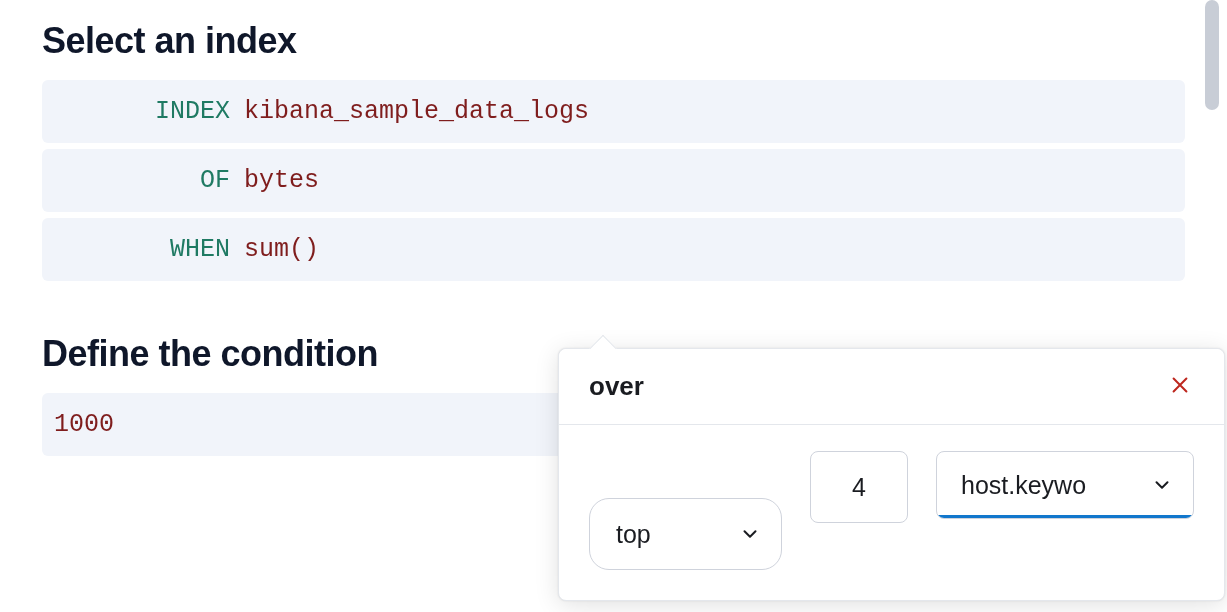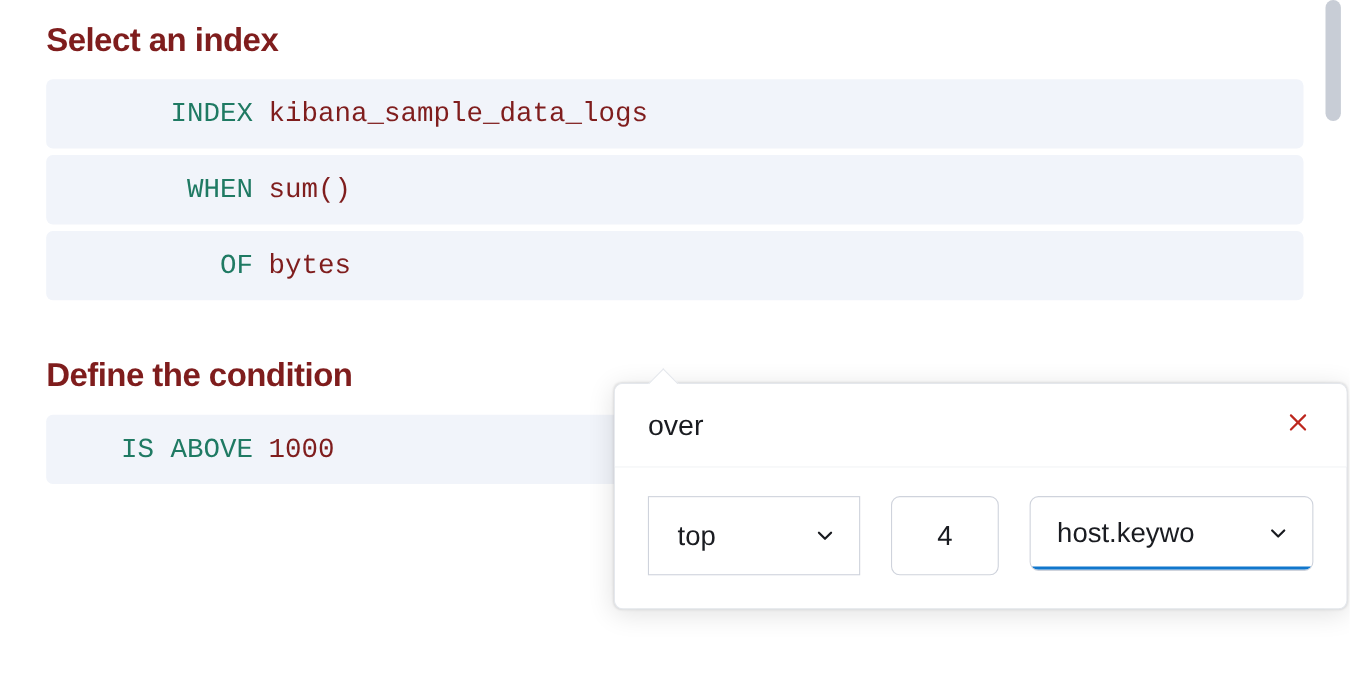--- a/index.html
+++ b/index.html
@@ -9,23 +9,23 @@
       height: 612px;
       background: #ffffff;
       position: relative;
       overflow: hidden;
       color: #1a1c21;
     }
     .content {
       padding: 20px 42px 20px 42px;
     }
     .section-title {
-      font-size: 30px;
+      font-size: 36px;
       font-weight: 700;
-      color: #7f1d1d;
+      color: #0f172a;
       margin-bottom: 18px;
       letter-spacing: -0.5px;
     }
     .section-title.second {
       margin-top: 52px;
     }
     .expr-row {
       background: #f1f4fa;
       border-radius: 6px;
       padding: 14px 12px;
@@ -78,52 +78,53 @@
       padding: 22px 30px 22px 30px;
       border-bottom: 1px solid #e4e7ec;
       position: relative;
       z-index: 1;
       background: #fff;
       border-top-left-radius: 8px;
       border-top-right-radius: 8px;
     }
     .popover-title {
       font-size: 26px;
-      font-weight: 400;
+      font-weight: 700;
       color: #1a1c21;
     }
     .close-btn {
       width: 28px;
       height: 28px;
       display: flex;
       align-items: center;
       justify-content: center;
       cursor: pointer;
       color: #bd271e;
     }
     .close-btn svg { width: 22px; height: 22px; }
     .popover-body {
       padding: 26px 30px 30px 30px;
       display: flex;
       gap: 28px;
       align-items: stretch;
     }
     .select-box {
       border: 1px solid #cfd3dc;
-      border-radius: 0;
+      border-radius: 20px;
       height: 72px;
       display: flex;
       align-items: center;
       justify-content: space-between;
       padding: 0 20px 0 26px;
       font-size: 25px;
       color: #1a1c21;
       background: #ffffff;
       cursor: pointer;
       position: relative;
+      margin-top: 47px;
     }
     .select-box.select-top { width: 193px; }
     .input-number {
       border: 1px solid #cfd3dc;
       border-radius: 8px;
       height: 72px;
       width: 98px;
       display: flex;
       align-items: center;
       justify-content: center;
@@ -183,34 +184,33 @@
 <div class="content">
 
   <h2 class="section-title">Select an index</h2>
 
   <div class="expr-row">
     <span class="expr-keyword">INDEX</span>
     <span class="expr-value">kibana_sample_data_logs</span>
   </div>
 
   <div class="expr-row">
+    <span class="expr-keyword">OF</span>
+    <span class="expr-value">bytes</span>
+  </div>
+
+  <div class="expr-row">
     <span class="expr-keyword">WHEN</span>
     <span class="expr-value">sum()</span>
   </div>
 
-  <div class="expr-row">
-    <span class="expr-keyword">OF</span>
-    <span class="expr-value">bytes</span>
-  </div>
-
 
   <h2 class="section-title second">Define the condition</h2>
 
   <div class="expr-row">
-    <span class="expr-keyword">IS ABOVE</span>
     <span class="expr-value">1000</span>
   </div>
 
 
 </div>
 
 <div class="popover">
   <div class="popover-arrow"></div>
   <div class="popover-header">
     <div class="popover-title">over</div>

